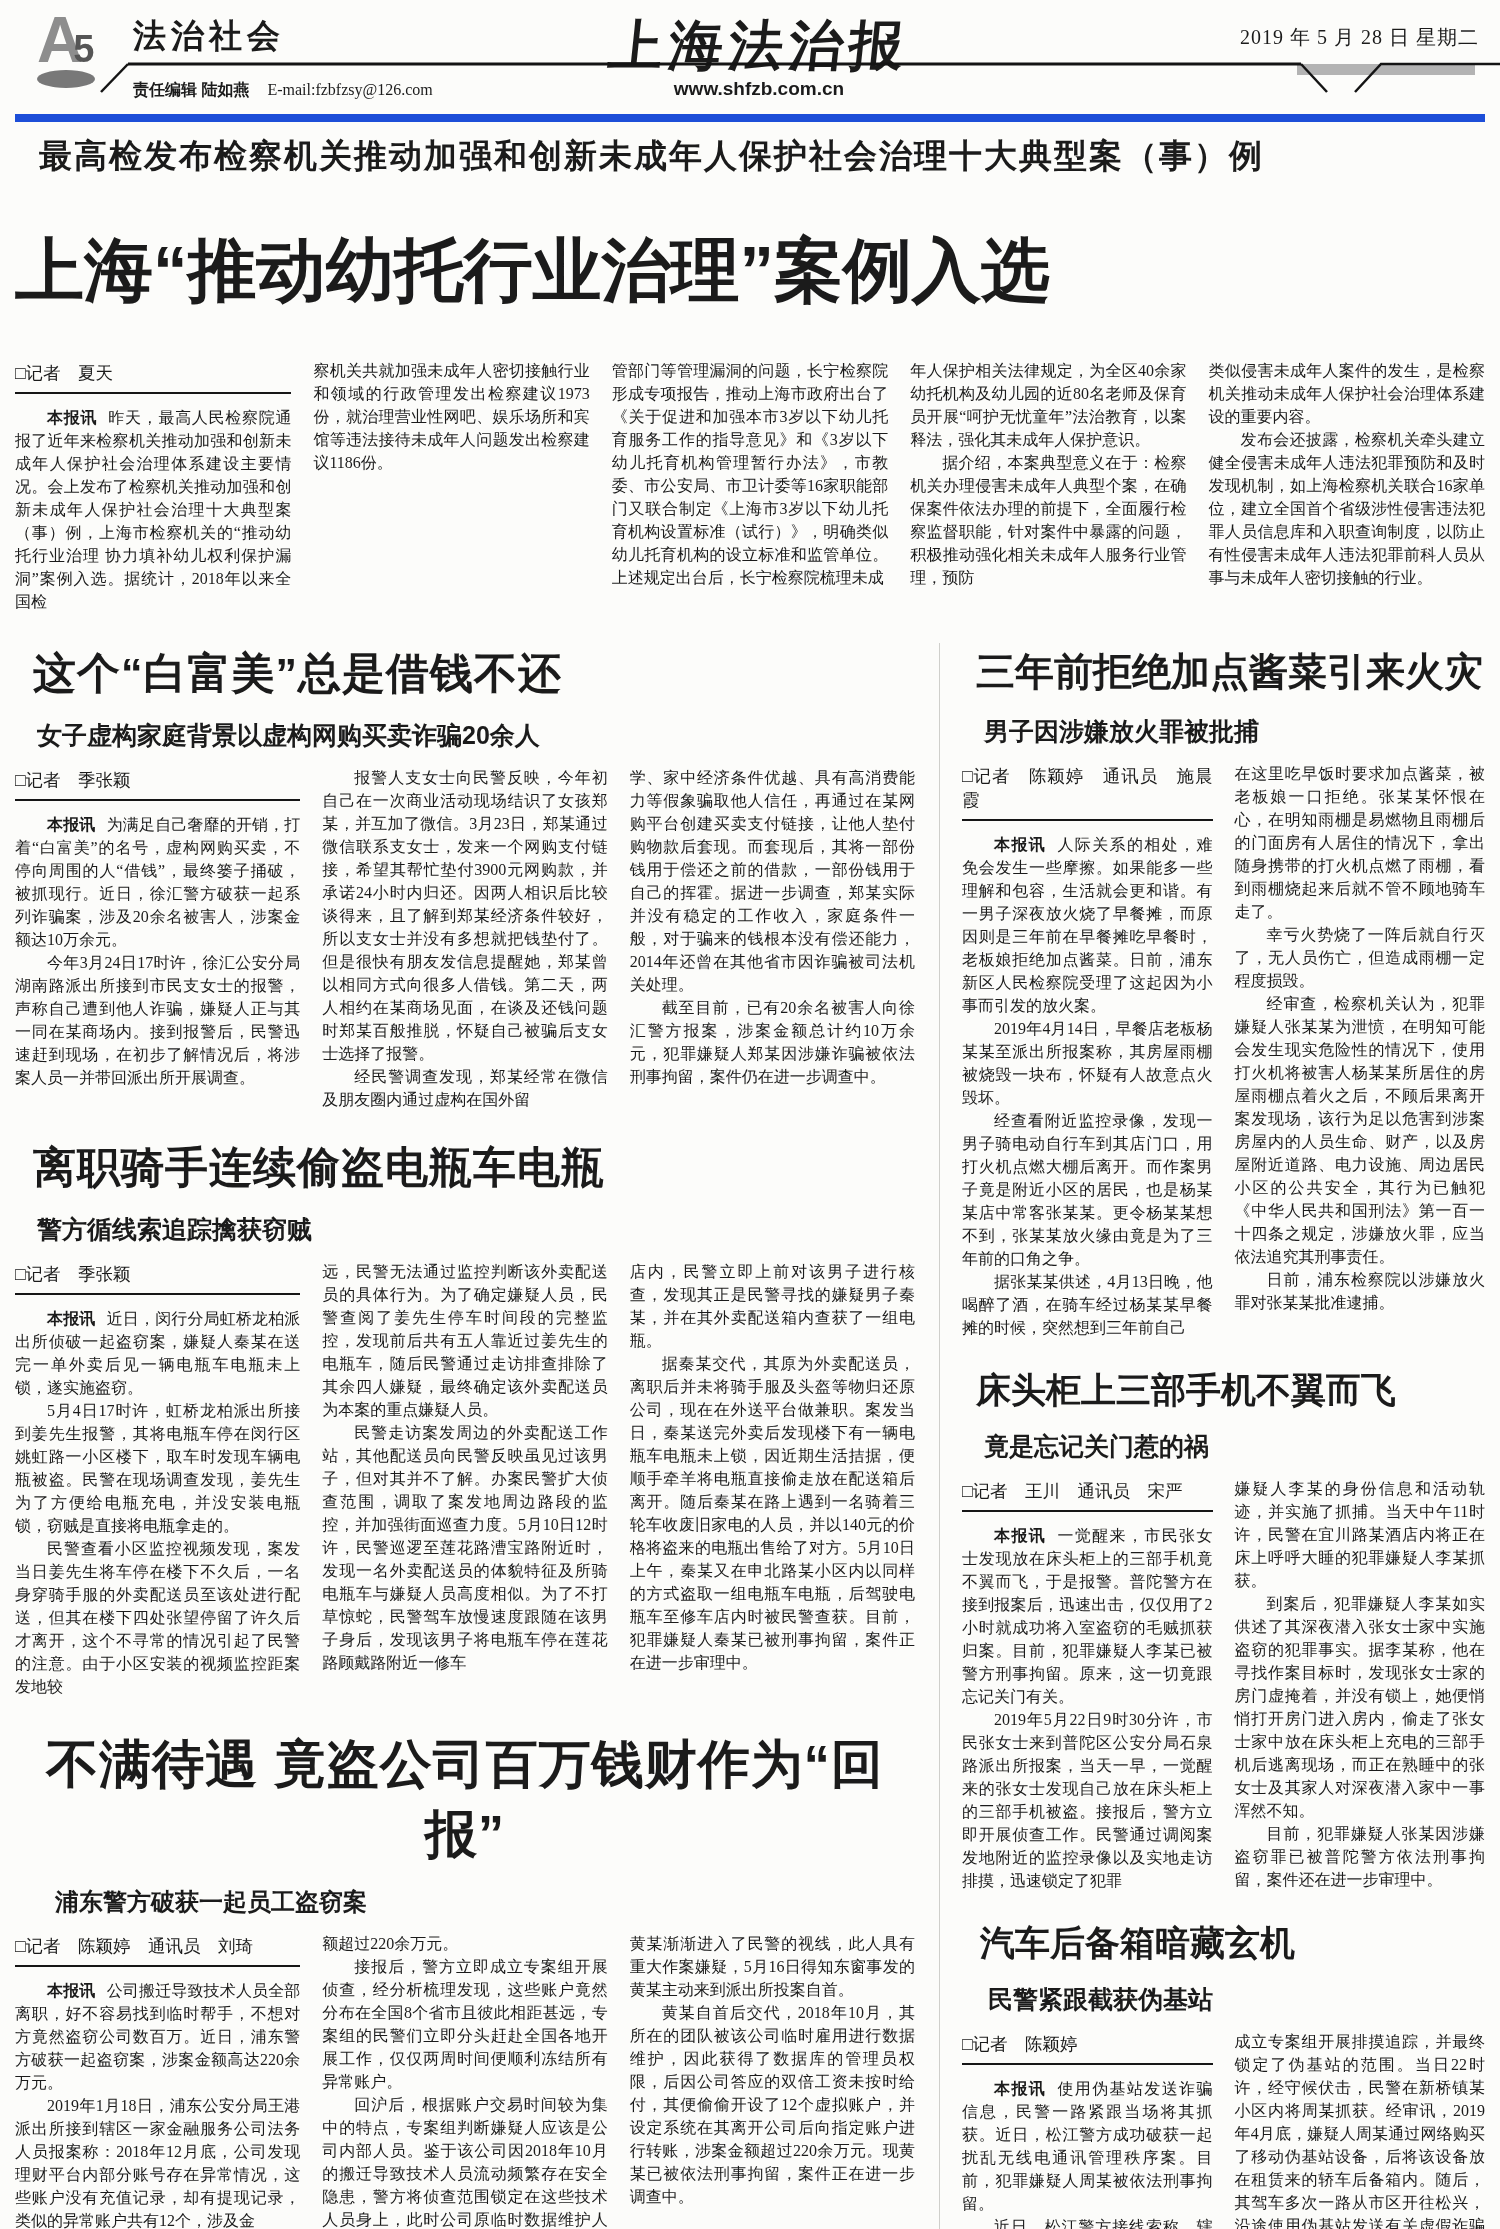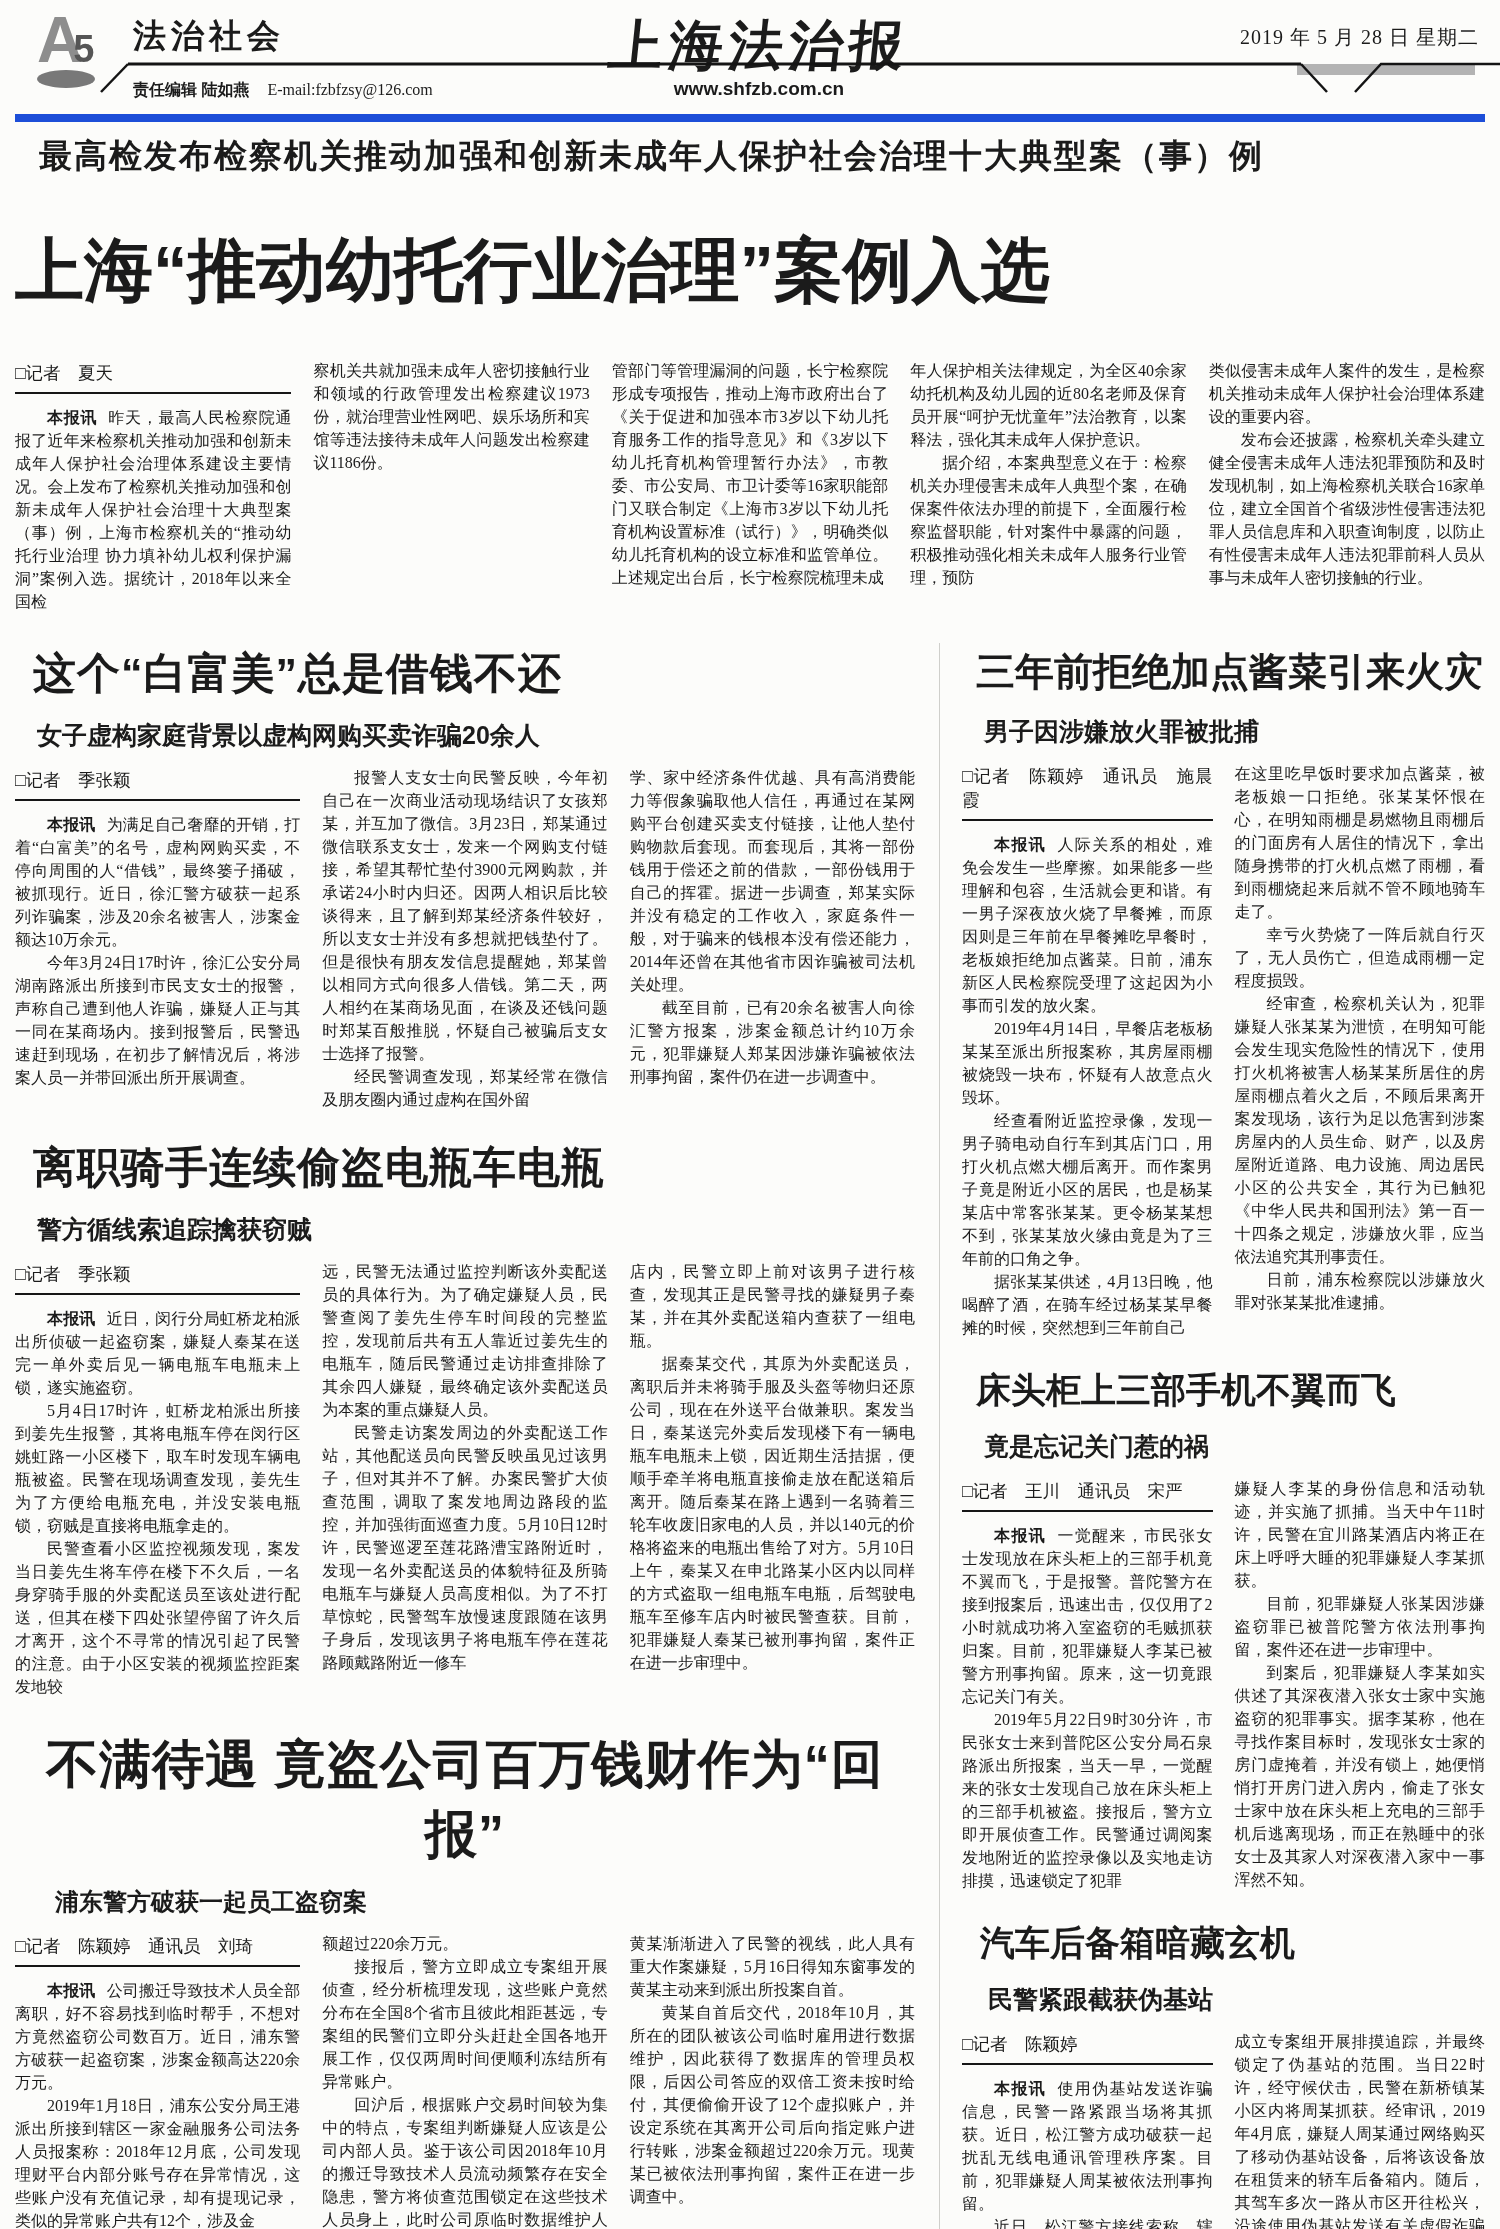--- a/index.html
+++ b/index.html
@@ -22,21 +22,21 @@
   .site{position:absolute;left:0;right:0;top:70px;text-align:center;font-family:"Liberation Sans","DejaVu Sans",sans-serif;font-weight:bold;font-size:19px;}
   .date{position:absolute;right:6px;top:16px;font-size:20px;letter-spacing:1px;}
   .graybar{position:absolute;right:10px;top:56px;width:178px;height:11px;background:#b3b3b3;}
   .bandlines{position:absolute;left:0;top:54px;width:1470px;height:32px;}
   
   .kicker{border-top:8px solid #1d4ed8;margin-top:2px;padding:12px 20px 0 24px;
     font-family:"Liberation Sans","DejaVu Sans",sans-serif;font-weight:900;font-size:33px;letter-spacing:2px;}
   .bighead{padding:6px 0 2px 0;font-family:"Liberation Sans","DejaVu Sans",sans-serif;
     font-weight:900;font-size:69px;letter-spacing:0px;line-height:1.15;white-space:nowrap;}
   
-  .cols{display:flex;gap:22px;}
+  .cols{display:flex;gap:22px;justify-content:flex-end;}
   .col{flex:1;text-align:justify;}
   p{margin:0;font-size:16px;line-height:23px;}
   p.ind{text-indent:2em;}
   p.cont{text-indent:0;}
   .lw{font-weight:bold;font-family:Liberation Sans, sans-serif;margin-right:0.7em;}
   .byline{font-size:17.5px;padding:2px 0 7px 0;border-bottom:2.5px solid #161616;margin-bottom:12px;}
   
   .lead-cols{margin-top:14px;margin-bottom:30px;}
   .band{display:flex;gap:24px;align-items:stretch;}
   .left-region{width:900px;flex:none;}
@@ -199,22 +199,22 @@
         <h2 class="t-md">床头柜上三部手机不翼而飞</h2>
         <h3 class="sub">竟是忘记关门惹的祸</h3>
         <div class="cols">
           <div class="col">
             <div class="byline">□记者　王川　通讯员　宋严</div>
             <p class="ind"><span class="lw">本报讯</span><span>一觉醒来，市民张女士发现放在床头柜上的三部手机竟不翼而飞，于是报警。普陀警方在接到报案后，迅速出击，仅仅用了2小时就成功将入室盗窃的毛贼抓获归案。目前，犯罪嫌疑人李某已被警方刑事拘留。原来，这一切竟跟忘记关门有关。</span></p>
             <p class="ind">2019年5月22日9时30分许，市民张女士来到普陀区公安分局石泉路派出所报案，当天一早，一觉醒来的张女士发现自己放在床头柜上的三部手机被盗。接报后，警方立即开展侦查工作。民警通过调阅案发地附近的监控录像以及实地走访排摸，迅速锁定了犯罪</p>
           </div>
           <div class="col">
             <p class="cont">嫌疑人李某的身份信息和活动轨迹，并实施了抓捕。当天中午11时许，民警在宜川路某酒店内将正在床上呼呼大睡的犯罪嫌疑人李某抓获。</p>
+            <p class="ind">到案后，犯罪嫌疑人李某如实供述了其深夜潜入张女士家中实施盗窃的犯罪事实。据李某称，他在寻找作案目标时，发现张女士家的房门虚掩着，并没有锁上，她便悄悄打开房门进入房内，偷走了张女士家中放在床头柜上充电的三部手机后逃离现场，而正在熟睡中的张女士及其家人对深夜潜入家中一事浑然不知。</p>
             <p class="ind">目前，犯罪嫌疑人张某因涉嫌盗窃罪已被普陀警方依法刑事拘留，案件还在进一步审理中。</p>
-            <p class="ind">到案后，犯罪嫌疑人李某如实供述了其深夜潜入张女士家中实施盗窃的犯罪事实。据李某称，他在寻找作案目标时，发现张女士家的房门虚掩着，并没有锁上，她便悄悄打开房门进入房内，偷走了张女士家中放在床头柜上充电的三部手机后逃离现场，而正在熟睡中的张女士及其家人对深夜潜入家中一事浑然不知。</p>
           </div>
         </div>
       </article>
 
       <article>
         <div class="car-head">
           <h2 class="t-md">汽车后备箱暗藏玄机</h2>
           <h3 class="sub">民警紧跟截获伪基站</h3>
         </div>
         <div class="cols">

